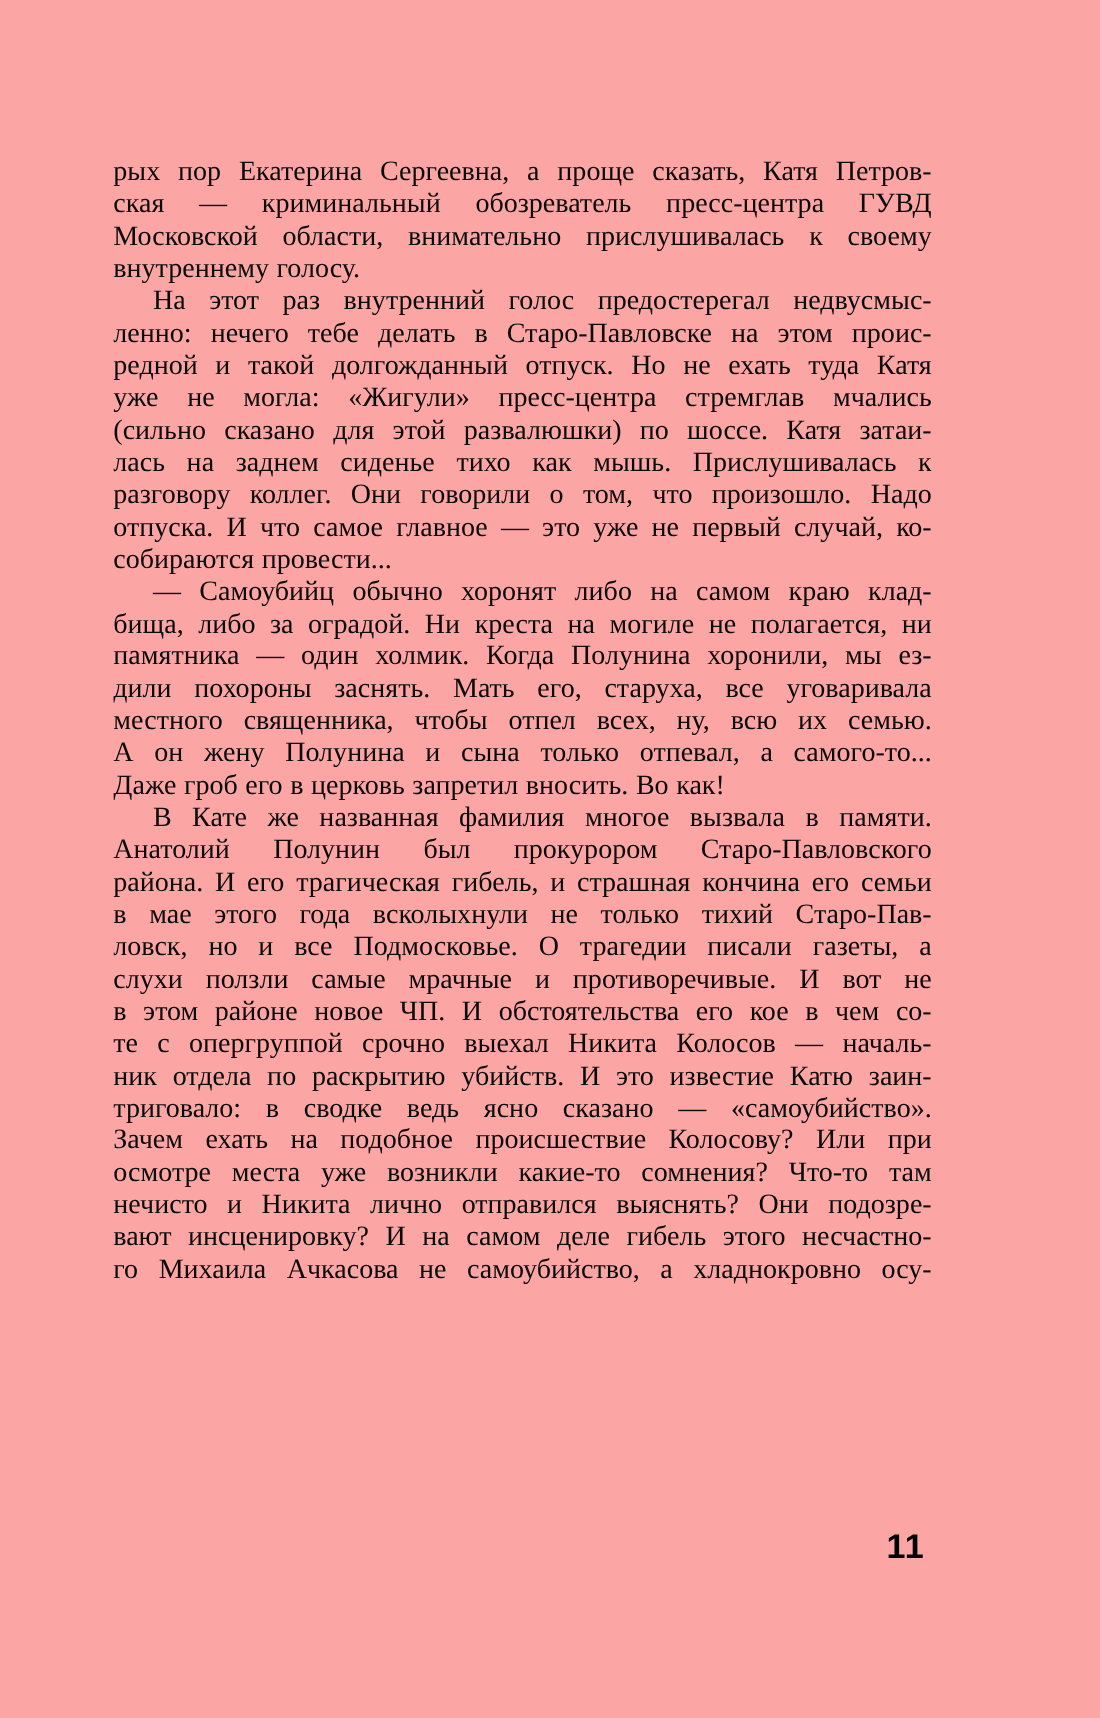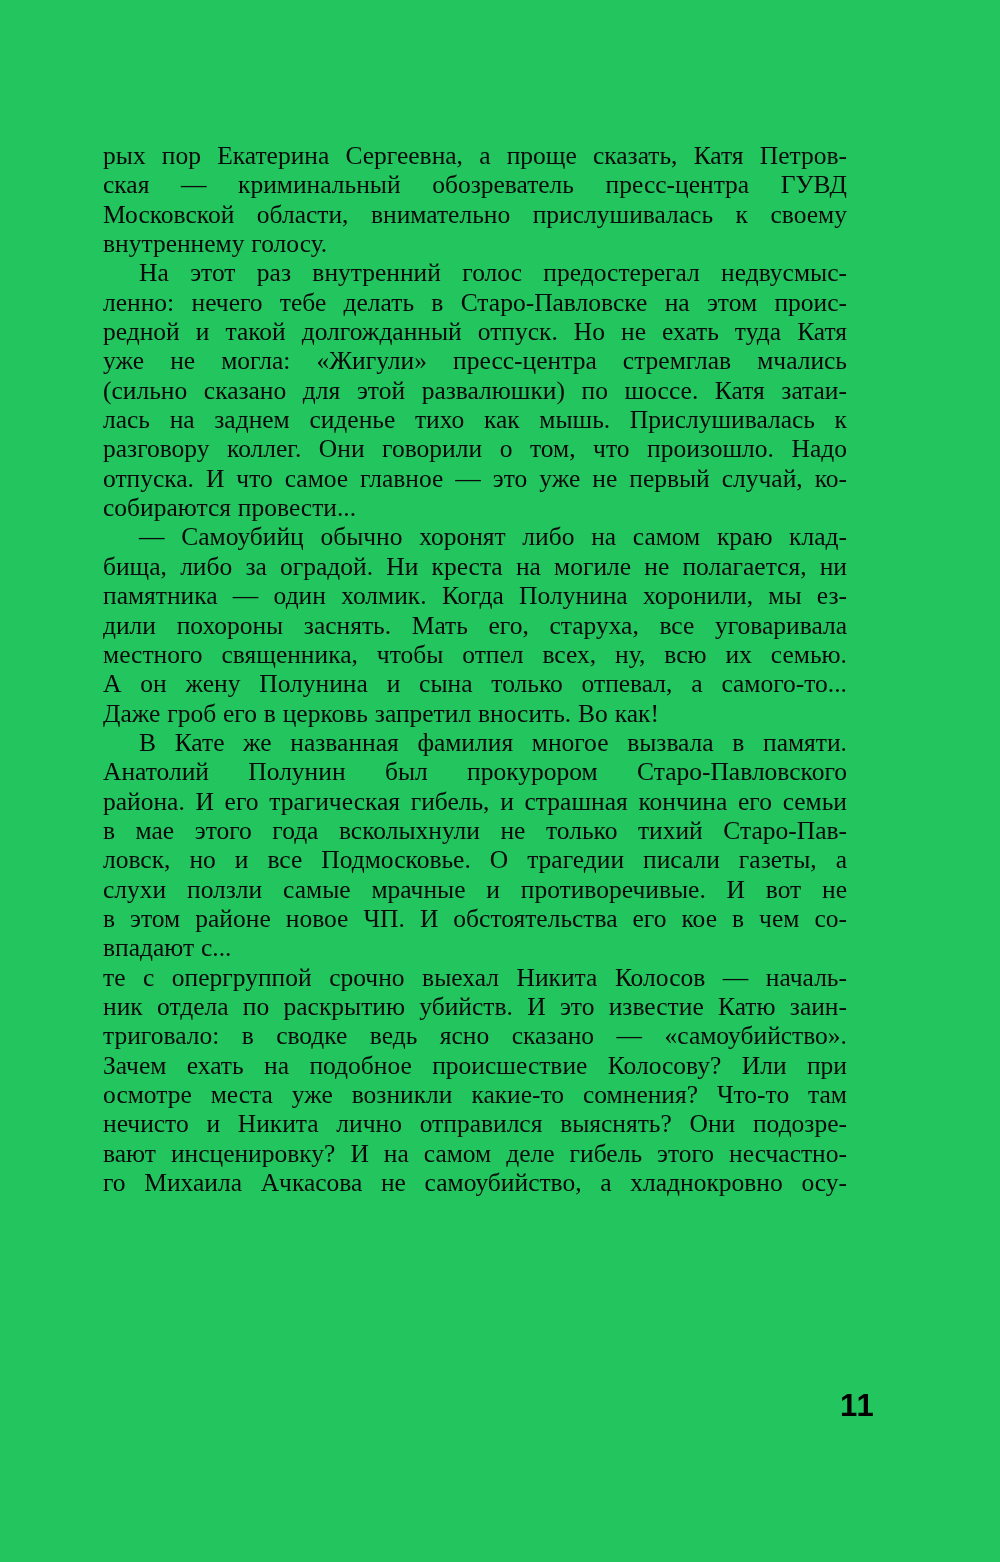--- a/index.html
+++ b/index.html
@@ -4,21 +4,21 @@
 <style>
   html, body {
     margin: 0;
     padding: 0;
     background: #ffffff;
   }
   .page {
     position: relative;
     width: 1000px;
     height: 1562px;
-    background: #22c55e;
+    background: #fca5a5;
     overflow: hidden;
   }
   .text-block {
     position: absolute;
     left: 103px;
     top: 141px;
     width: 744px;
     font-family: "Liberation Serif", "DejaVu Serif", serif;
     font-size: 25.5px;
     line-height: 29.35px;
@@ -47,21 +47,20 @@
     position: absolute;
     left: 806px;
     top: 1388px;
     width: 40px;
     text-align: left;
     font-family: "Liberation Sans", "DejaVu Sans", sans-serif;
     font-size: 31px;
     font-weight: 700;
     letter-spacing: 1px;
     color: #000000;
-    margin-left: 34px;
   }
 </style>
 </head>
 <body>
 
 <div class="page">
   <div class="text-block">
       <div class="paragraph">
         <div class="line">рых пор Екатерина Сергеевна, а проще сказать, Катя Петров-</div>
         <div class="line">ская — криминальный обозреватель пресс-центра ГУВД</div>
@@ -89,21 +88,20 @@
         <div class="line final">Даже гроб его в церковь запретил вносить. Во как!</div>
       </div>
       <div class="paragraph">
         <div class="line indent">В Кате же названная фамилия многое вызвала в памяти.</div>
         <div class="line">Анатолий Полунин был прокурором Старо-Павловского</div>
         <div class="line">района. И его трагическая гибель, и страшная кончина его семьи</div>
         <div class="line">в мае этого года всколыхнули не только тихий Старо-Пав-</div>
         <div class="line">ловск, но и все Подмосковье. О трагедии писали газеты, а</div>
         <div class="line">слухи ползли самые мрачные и противоречивые. И вот не</div>
         <div class="line">в этом районе новое ЧП. И обстоятельства его кое в чем со-</div>
-        <div class="line final">впадают с...</div>
       </div>
       <div class="paragraph">
         <div class="line">те с опергруппой срочно выехал Никита Колосов — началь-</div>
         <div class="line">ник отдела по раскрытию убийств. И это известие Катю заин-</div>
         <div class="line">триговало: в сводке ведь ясно сказано — «самоубийство».</div>
         <div class="line">Зачем ехать на подобное происшествие Колосову? Или при</div>
         <div class="line">осмотре места уже возникли какие-то сомнения? Что-то там</div>
         <div class="line">нечисто и Никита лично отправился выяснять? Они подозре-</div>
         <div class="line">вают инсценировку? И на самом деле гибель этого несчастно-</div>
         <div class="line">го Михаила Ачкасова не самоубийство, а хладнокровно осу-</div>

